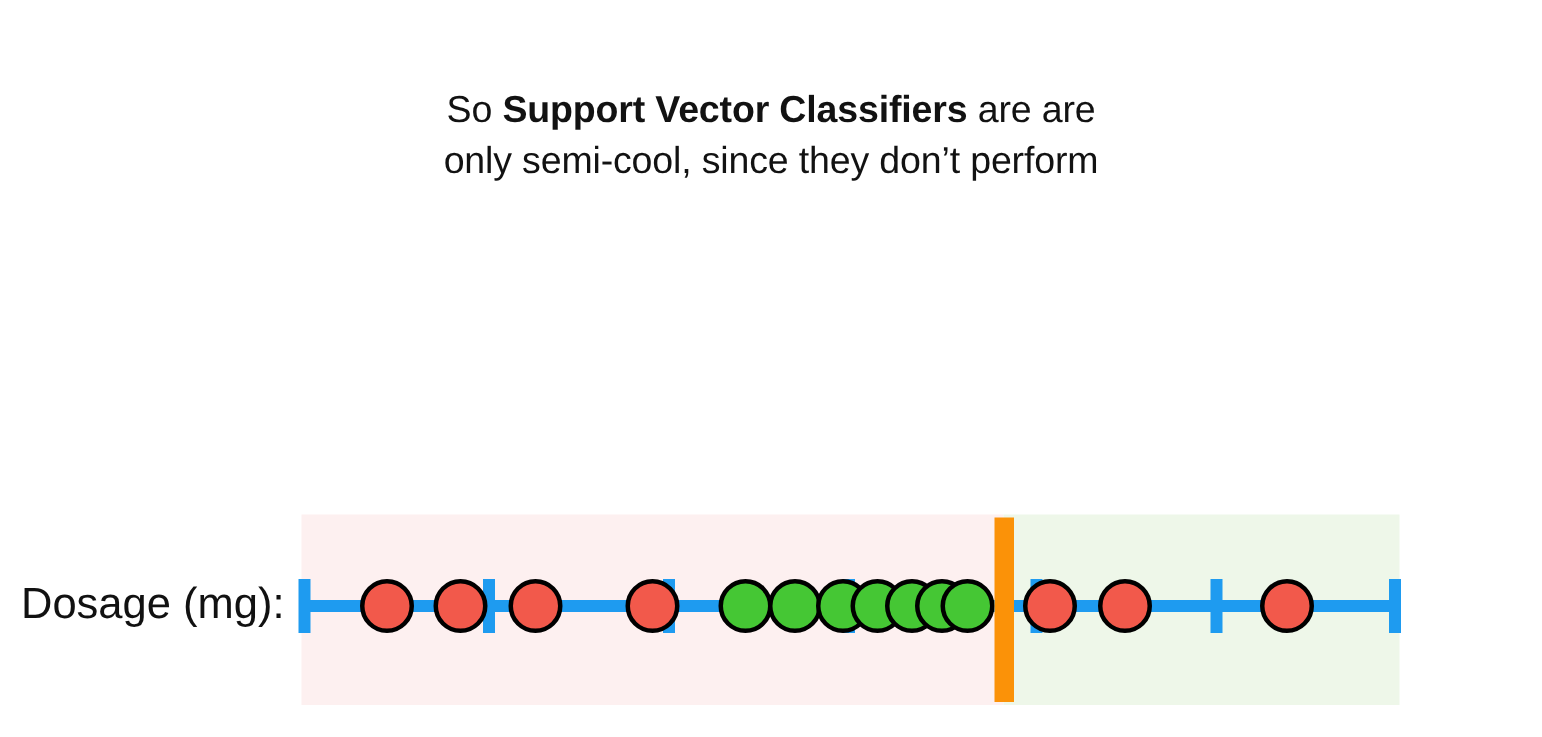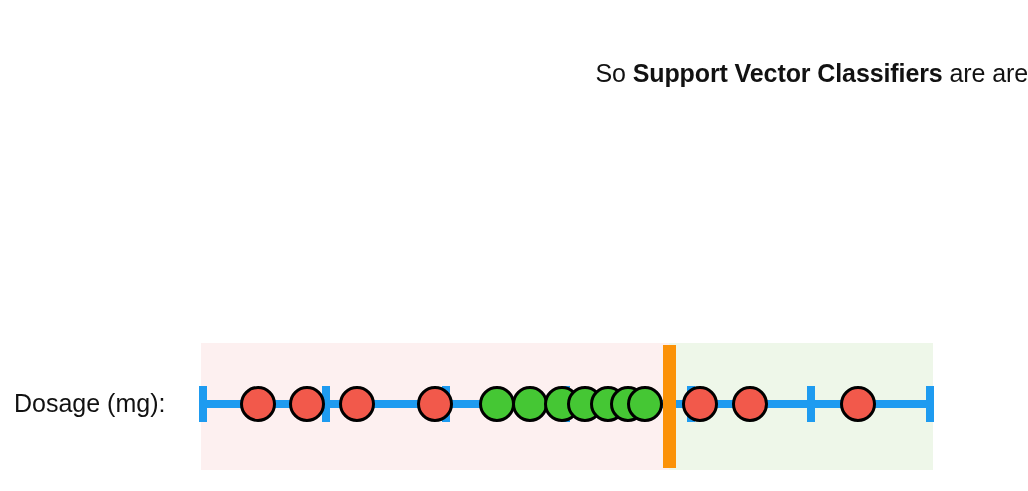--- a/index.html
+++ b/index.html
@@ -15,21 +15,21 @@
     font-family: "Liberation Sans", sans-serif;
     color: #0d0d0d;
   }
 
   
   #caption {
     position: absolute;
     left: 0;
     top: 56px;
     width: 1028px;
-    text-align: right;
+    text-align: center;
     font-size: 25px;
     line-height: 34px;
     color: #121212;
     letter-spacing: -0.1px;
   }
   #caption .line {
     display: block;
     white-space: pre;
   }
   #caption .bold { font-weight: bold; }
@@ -48,21 +48,21 @@
     top: 343px;
     height: 127px;
   }
   .zone-left  { left: 201px; width: 468px; background: #fdf0f0; }
   .zone-right { left: 669px; width: 264px; background: #eef7e9; }
 
   #axis-label {
     position: absolute;
     left: 14px;
     top: 388px;
-    font-size: 25px;
+    font-size: 29px;
     line-height: 30px;
     color: #111111;
     white-space: nowrap;
   }
 
   #axis-line {
     position: absolute;
     left: 201px;
     top: 400px;
     width: 732px;
@@ -97,20 +97,21 @@
     width: 13px;
     height: 123px;
     background: #fb9208;
   }
 </style>
 </head>
 <body>
 
 <div id="caption">
   <span class="line"><span>So </span><span class="bold">Support Vector Classifiers</span><span> are are</span></span>
+  <span class="line">only semi-cool, since they don’t perform</span>
 </div>
 
 <div id="plot">
 
   <div class="zone zone-left"></div>
   <div class="zone zone-right"></div>
 
   <div id="axis-label">Dosage (mg):</div>
 
   <div id="axis-line"></div>

